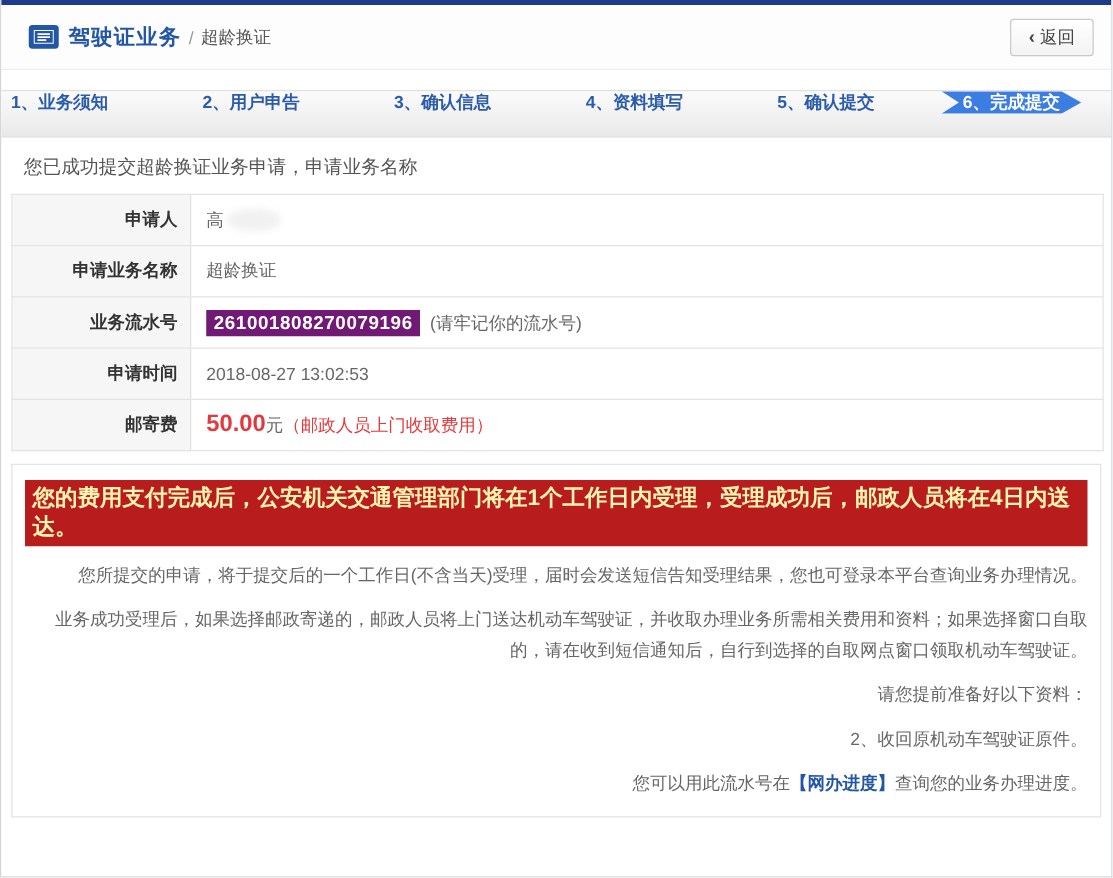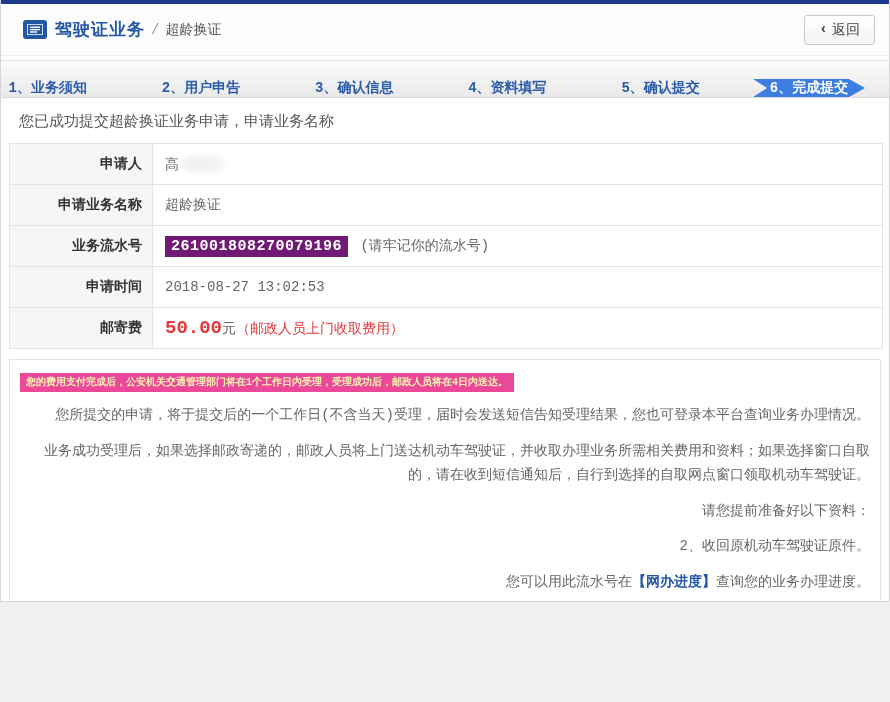--- a/index.html
+++ b/index.html
@@ -1,40 +1,40 @@
 <!DOCTYPE html>
 <html><head>
 <meta charset="utf-8">
 <style>
   * { margin:0; padding:0; box-sizing:border-box; }
   html,body { background:#eef0f2; }
   body { font-family:"Liberation Sans","DejaVu Sans",sans-serif; }
   .page {
-    width:890px; height:602px; margin:0 auto; background:#fff;
-    border:1px solid #d6d6d6; border-top:none; position:relative; overflow:hidden;font-family:Liberation Mono, monospace;
+    width:890px; height:702px; margin:0 auto; background:#fff;
+    border:1px solid #d6d6d6; border-top:none; position:relative; overflow:hidden;
   }
   .topbar { height:4px; background:#1e3a8f; width:100%; }
 
   
   .header { height:52px; display:flex; align-items:center; justify-content:space-between;
             padding:0 14px 0 22px; background:#fdfdfd; border-bottom:1px solid #efefef; }
   .header-left { display:flex; align-items:center; }
   .doc-icon { width:24px; height:19px; background:#2456a6; border-radius:3px;
               display:inline-flex; align-items:center; justify-content:center; margin-right:8px; }
   .doc-icon svg { display:block; }
   .h-title { color:#2456a6; font-size:17px; font-weight:bold; letter-spacing:1px; }
   .h-sep { color:#999; font-size:14px; margin:0 6px; }
   .h-sub { color:#555; font-size:14px; }
   .back-btn { display:inline-flex; align-items:center; gap:4px; cursor:pointer;
               background:linear-gradient(#ffffff,#f3f3f3); border:1px solid #c9c9c9; border-radius:3px;
               padding:5px 14px; font-size:14px; color:#444; font-family:inherit; }
   .back-chev { font-weight:bold; font-size:15px; line-height:1; }
 
   
-  .steps { margin-top:4px; height:38px; display:flex; align-items:flex-end;
+  .steps { margin-top:16px; height:38px; display:flex; align-items:flex-start;
            background:linear-gradient(#fbfbfb,#e9e9e9); border-top:1px solid #e0e0e0; border-bottom:1px solid #dcdcdc;gap:24px; }
   .step { width:112px; display:flex; align-items:center; justify-content:center;
           color:#2b5bab; font-size:14px; font-weight:bold; white-space:nowrap; }
   .chev { width:14px; position:relative; }
   .chev::before, .chev::after { content:""; position:absolute; left:3px; width:7px; height:50%;
           border-right:2px solid #d7d7d7; box-shadow:2px 0 0 rgba(255,255,255,.9); }
   .chev::before { top:0; transform:skewX(28deg); }
   .chev::after  { bottom:0; transform:skewX(-28deg); }
   .step.active { width:134px; background:#3b7de0; color:#fff; margin-left:-14px;
           clip-path:polygon(0 0, calc(100% - 16px) 0, 100% 50%, calc(100% - 16px) 100%, 0 100%, 14px 50%); }
@@ -54,22 +54,22 @@
   .serial-badge { display:inline-block; background:#701a75; color:#fff; font-weight:bold;
                   font-size:15px; padding:2px 6px; letter-spacing:.5px; }
   .serial-note { color:#666; margin-left:4px; }
   .price { color:#e4393c; font-weight:bold; font-size:19px; }
   .unit { color:#666; font-size:14px; }
   .note-gray { color:#999; font-size:14px; }
   .note-red { color:#e4393c; font-size:14px; }
 
   
   .notice-box { margin:6px 8px 0; border:1px solid #e3e3e3; padding:12px 10px 14px; }
-  .warning { display:inline-block; background:#ec4899; color:#fdf6b2; font-weight:bold;
-             font-size:10px; padding:3px 6px; line-height:1.3; }
+  .warning { display:inline-block; background:#b91c1c; color:#fdf6b2; font-weight:bold;
+             font-size:18px; padding:3px 6px; line-height:1.3; }
   .notice-box p { color:#666; font-size:14px; line-height:1.75; margin-top:11px;text-align:right; }
   .notice-box p.final { }
   .progress-link { color:#2456a6; font-weight:bold; cursor:pointer; }
 </style>
 </head>
 <body>
 
 <div class="page">
   <div class="topbar"></div>
 

